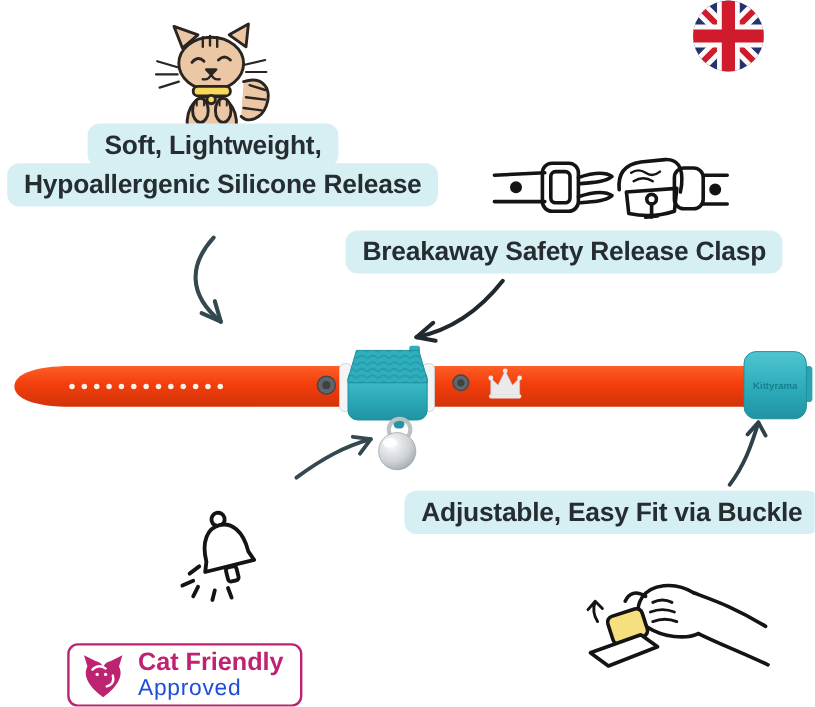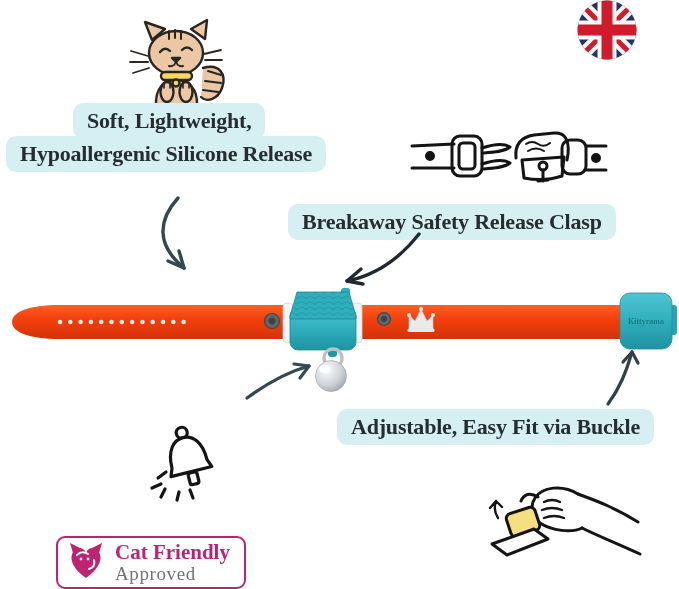--- a/index.html
+++ b/index.html
@@ -1,42 +1,42 @@
 <!DOCTYPE html>
 <html><head>
 <meta charset="utf-8">
 <style>
   html,body{margin:0;padding:0;background:#fff;}
   .stage{
     position:relative;width:679px;height:589px;background:#ffffff;overflow:hidden;
-    font-family:Liberation Serif, serif;
+    font-family:Liberation Sans, sans-serif;
   }
   .abs{position:absolute;}
   .pill{
     position:absolute;
     background:#D5EFF2;
     border-radius:10px;
     padding:4px 14px;
     font-size:22px;
     font-weight:600;
     color:#252D31;
     white-space:nowrap;
     line-height:1.25;
     letter-spacing:-0.2px;
     display:inline-flex;align-items:center;justify-content:center;
   }
   .badge{
     position:absolute;left:56px;top:536px;
-    display:flex;align-items:flex-start;gap:9px;
+    display:flex;align-items:flex-end;gap:9px;
     border:2.5px solid #BE2371;border-radius:9px;background:#fff;
     padding:3px 14px 3px 8px;
   }
   .badge-text{display:flex;flex-direction:column;line-height:1.05;}
   .badge-title{font-size:21px;font-weight:700;color:#BE2371;}
-  .badge-sub{font-size:19px;font-weight:400;color:#737373;letter-spacing:0.6px;margin-top:1px;}
+  .badge-sub{font-size:19px;font-weight:400;color:#1d4ed8;letter-spacing:0.6px;margin-top:1px;}
 </style>
 </head>
 <body>
 
 <div class="stage">
 
   <svg class="abs" style="left:128px;top:16px" width="100" height="94" viewBox="0 0 100 94">
     <g stroke="#2A2520" stroke-width="2.4" stroke-linecap="round" stroke-linejoin="round">
       <path d="M75,52 C91,47 99,58 94,72 C90,83 79,87 73,81" fill="#EBC7A6"></path>
       <path d="M80,55 L93,59 M77,65 L93,67 M75,74 L90,76" fill="none" stroke-width="2"></path>
@@ -87,21 +87,21 @@
       <path d="M116,20 Q122,16 128,20 Q134,24 140,19 M118,27 Q126,22 134,27" stroke-width="2"></path>
       <path d="M112,36 L154,33 L152,52 Q134,58 114,54 Z"></path>
       <circle cx="133" cy="42" r="4"></circle>
       <path d="M133,46 L133,57 M128,57 L138,56"></path>
       <rect x="152" y="16" width="24" height="34" rx="8"></rect>
       <path d="M176,22 L196,22 M176,46 L196,46"></path>
       <circle cx="186" cy="34" r="3.5" fill="#141414"></circle>
     </g>
   </svg>
 
-  <div class="pill" style="left:288px;top:204px">Breakaway Safety Release Clasp</div>
+  <div class="pill" style="left:288px;top:192px">Breakaway Safety Release Clasp</div>
 
   <svg class="abs" style="left:140px;top:190px" width="70" height="90" viewBox="0 0 70 90">
     <g stroke="#33484F" stroke-width="3.4" fill="none" stroke-linecap="round">
       <path d="M38,8 C18,30 16,55 44,78"></path>
       <path d="M44,78 L28,71 M44,78 L39,61"></path>
     </g>
   </svg>
 
   <svg class="abs" style="left:335px;top:228px" width="95" height="62" viewBox="0 0 95 62">
     <g stroke="#20292E" stroke-width="3.4" fill="none" stroke-linecap="round">

